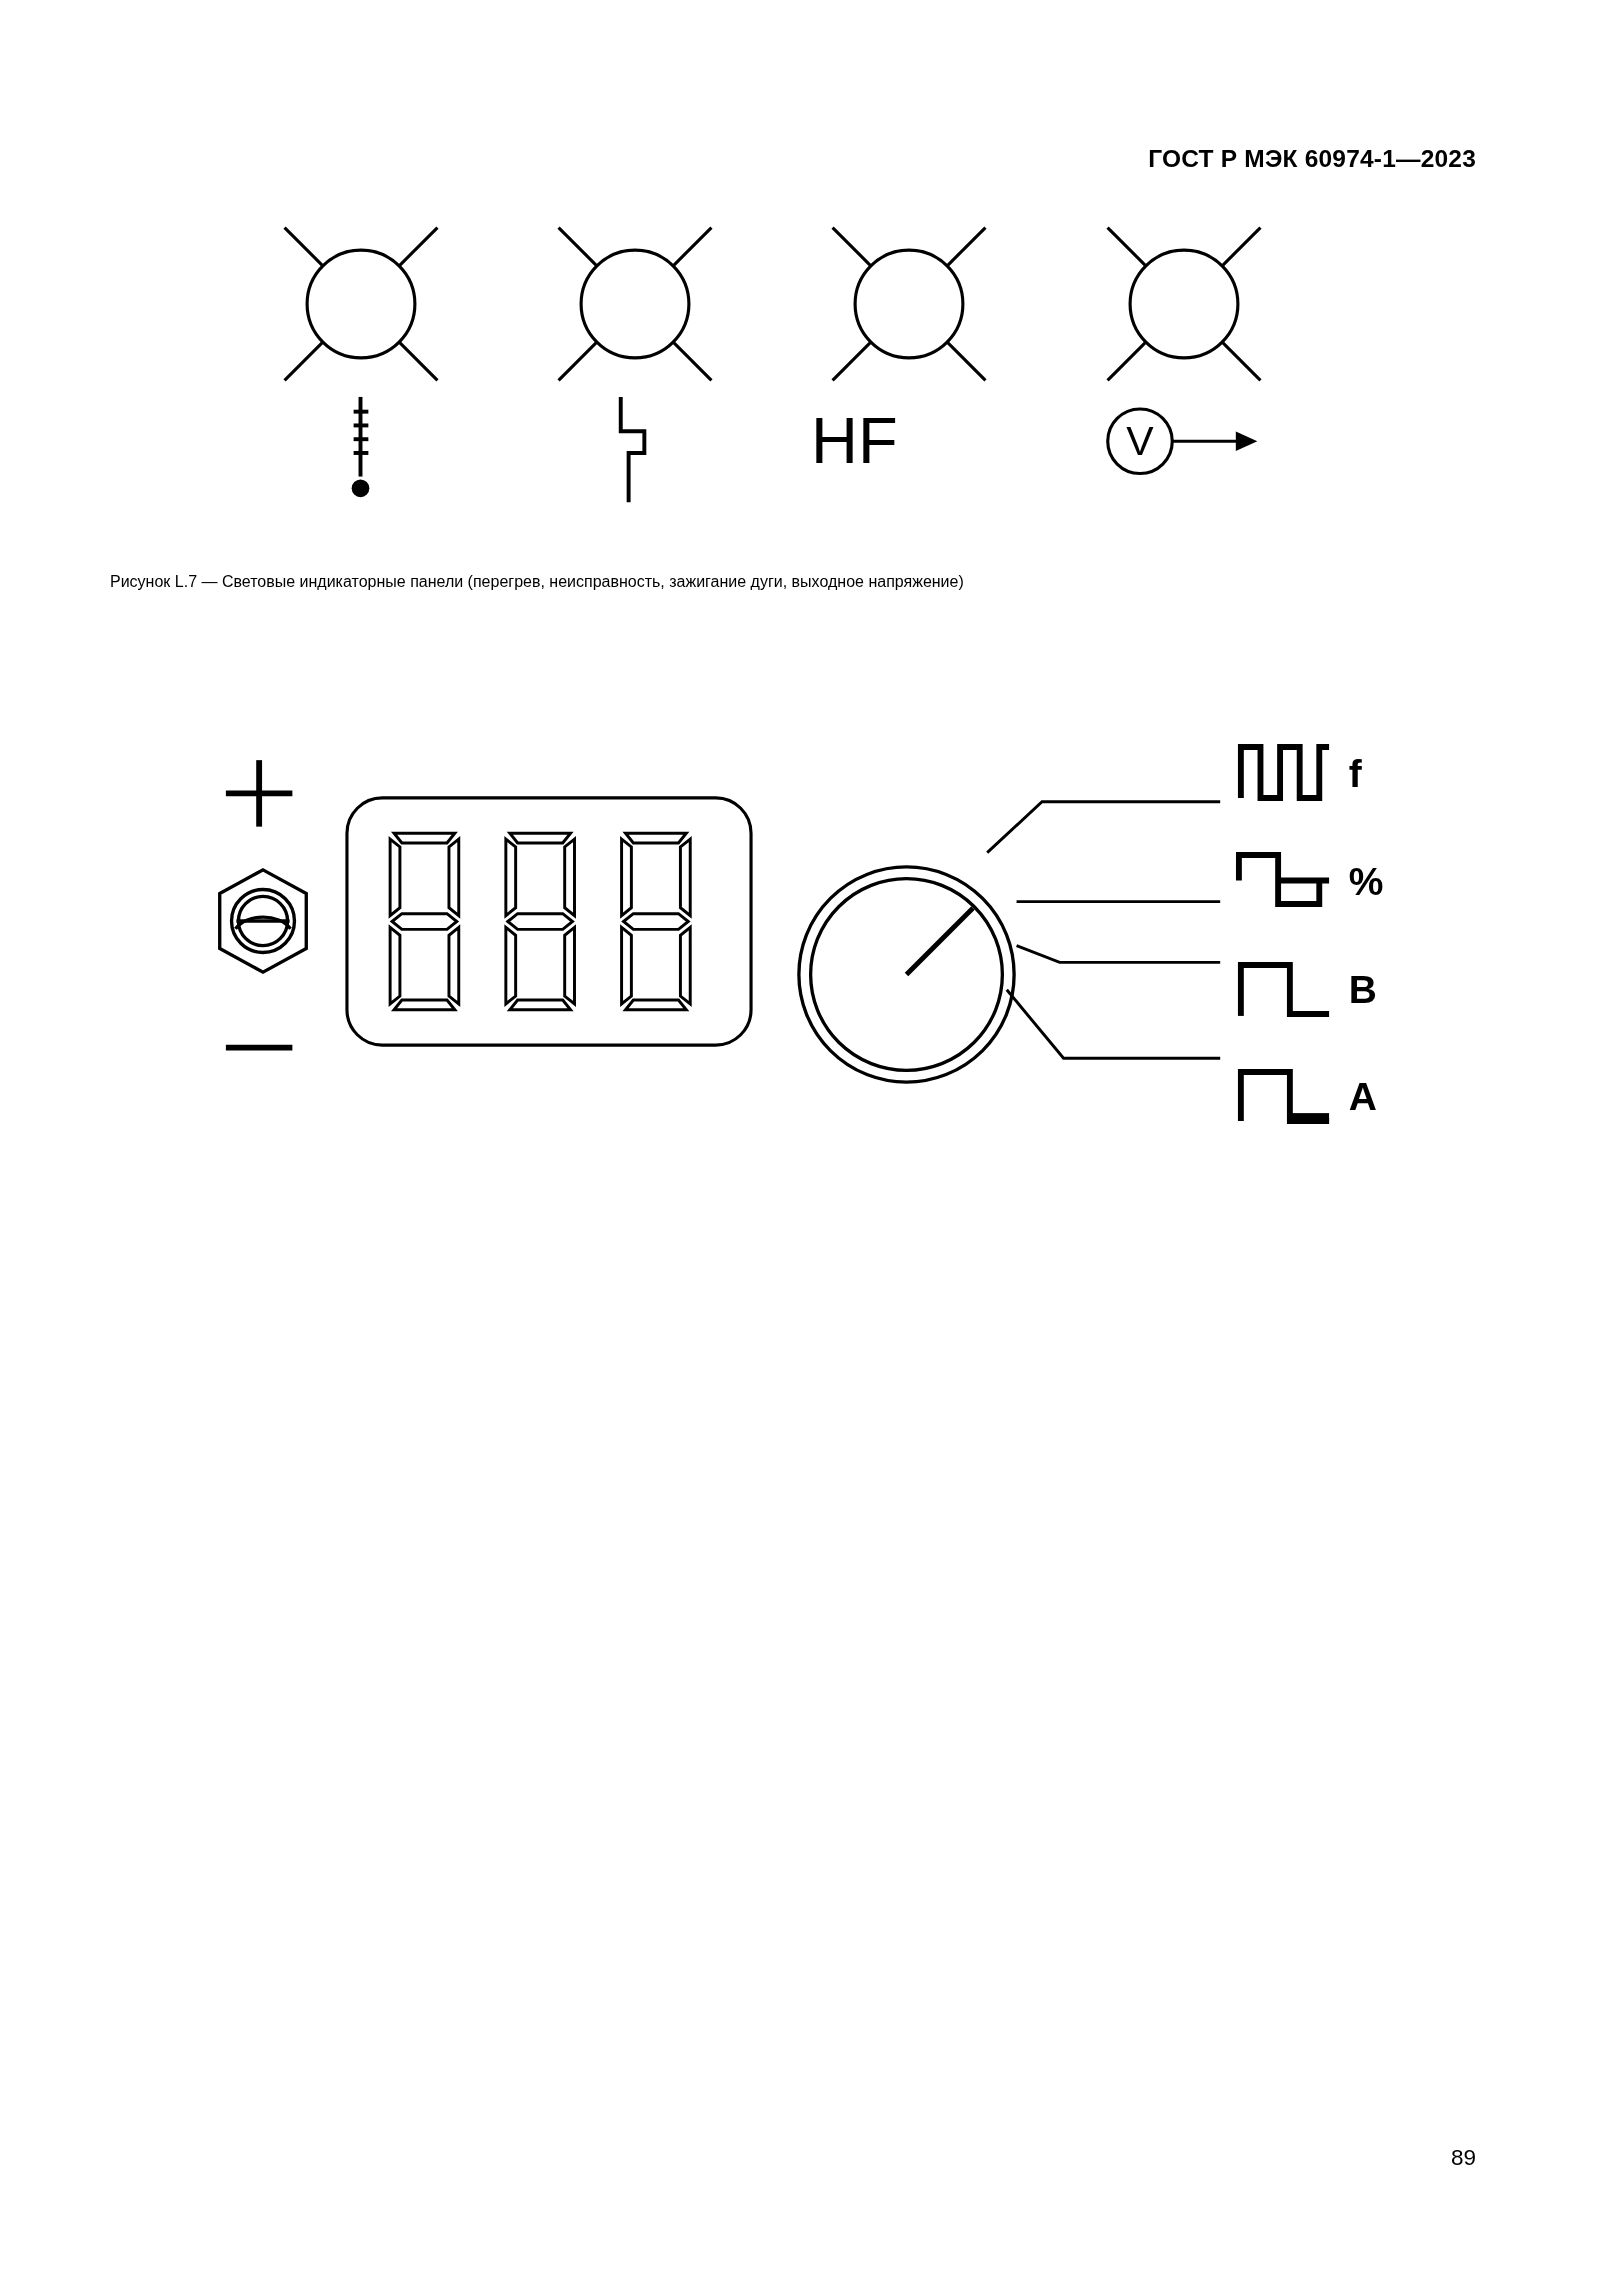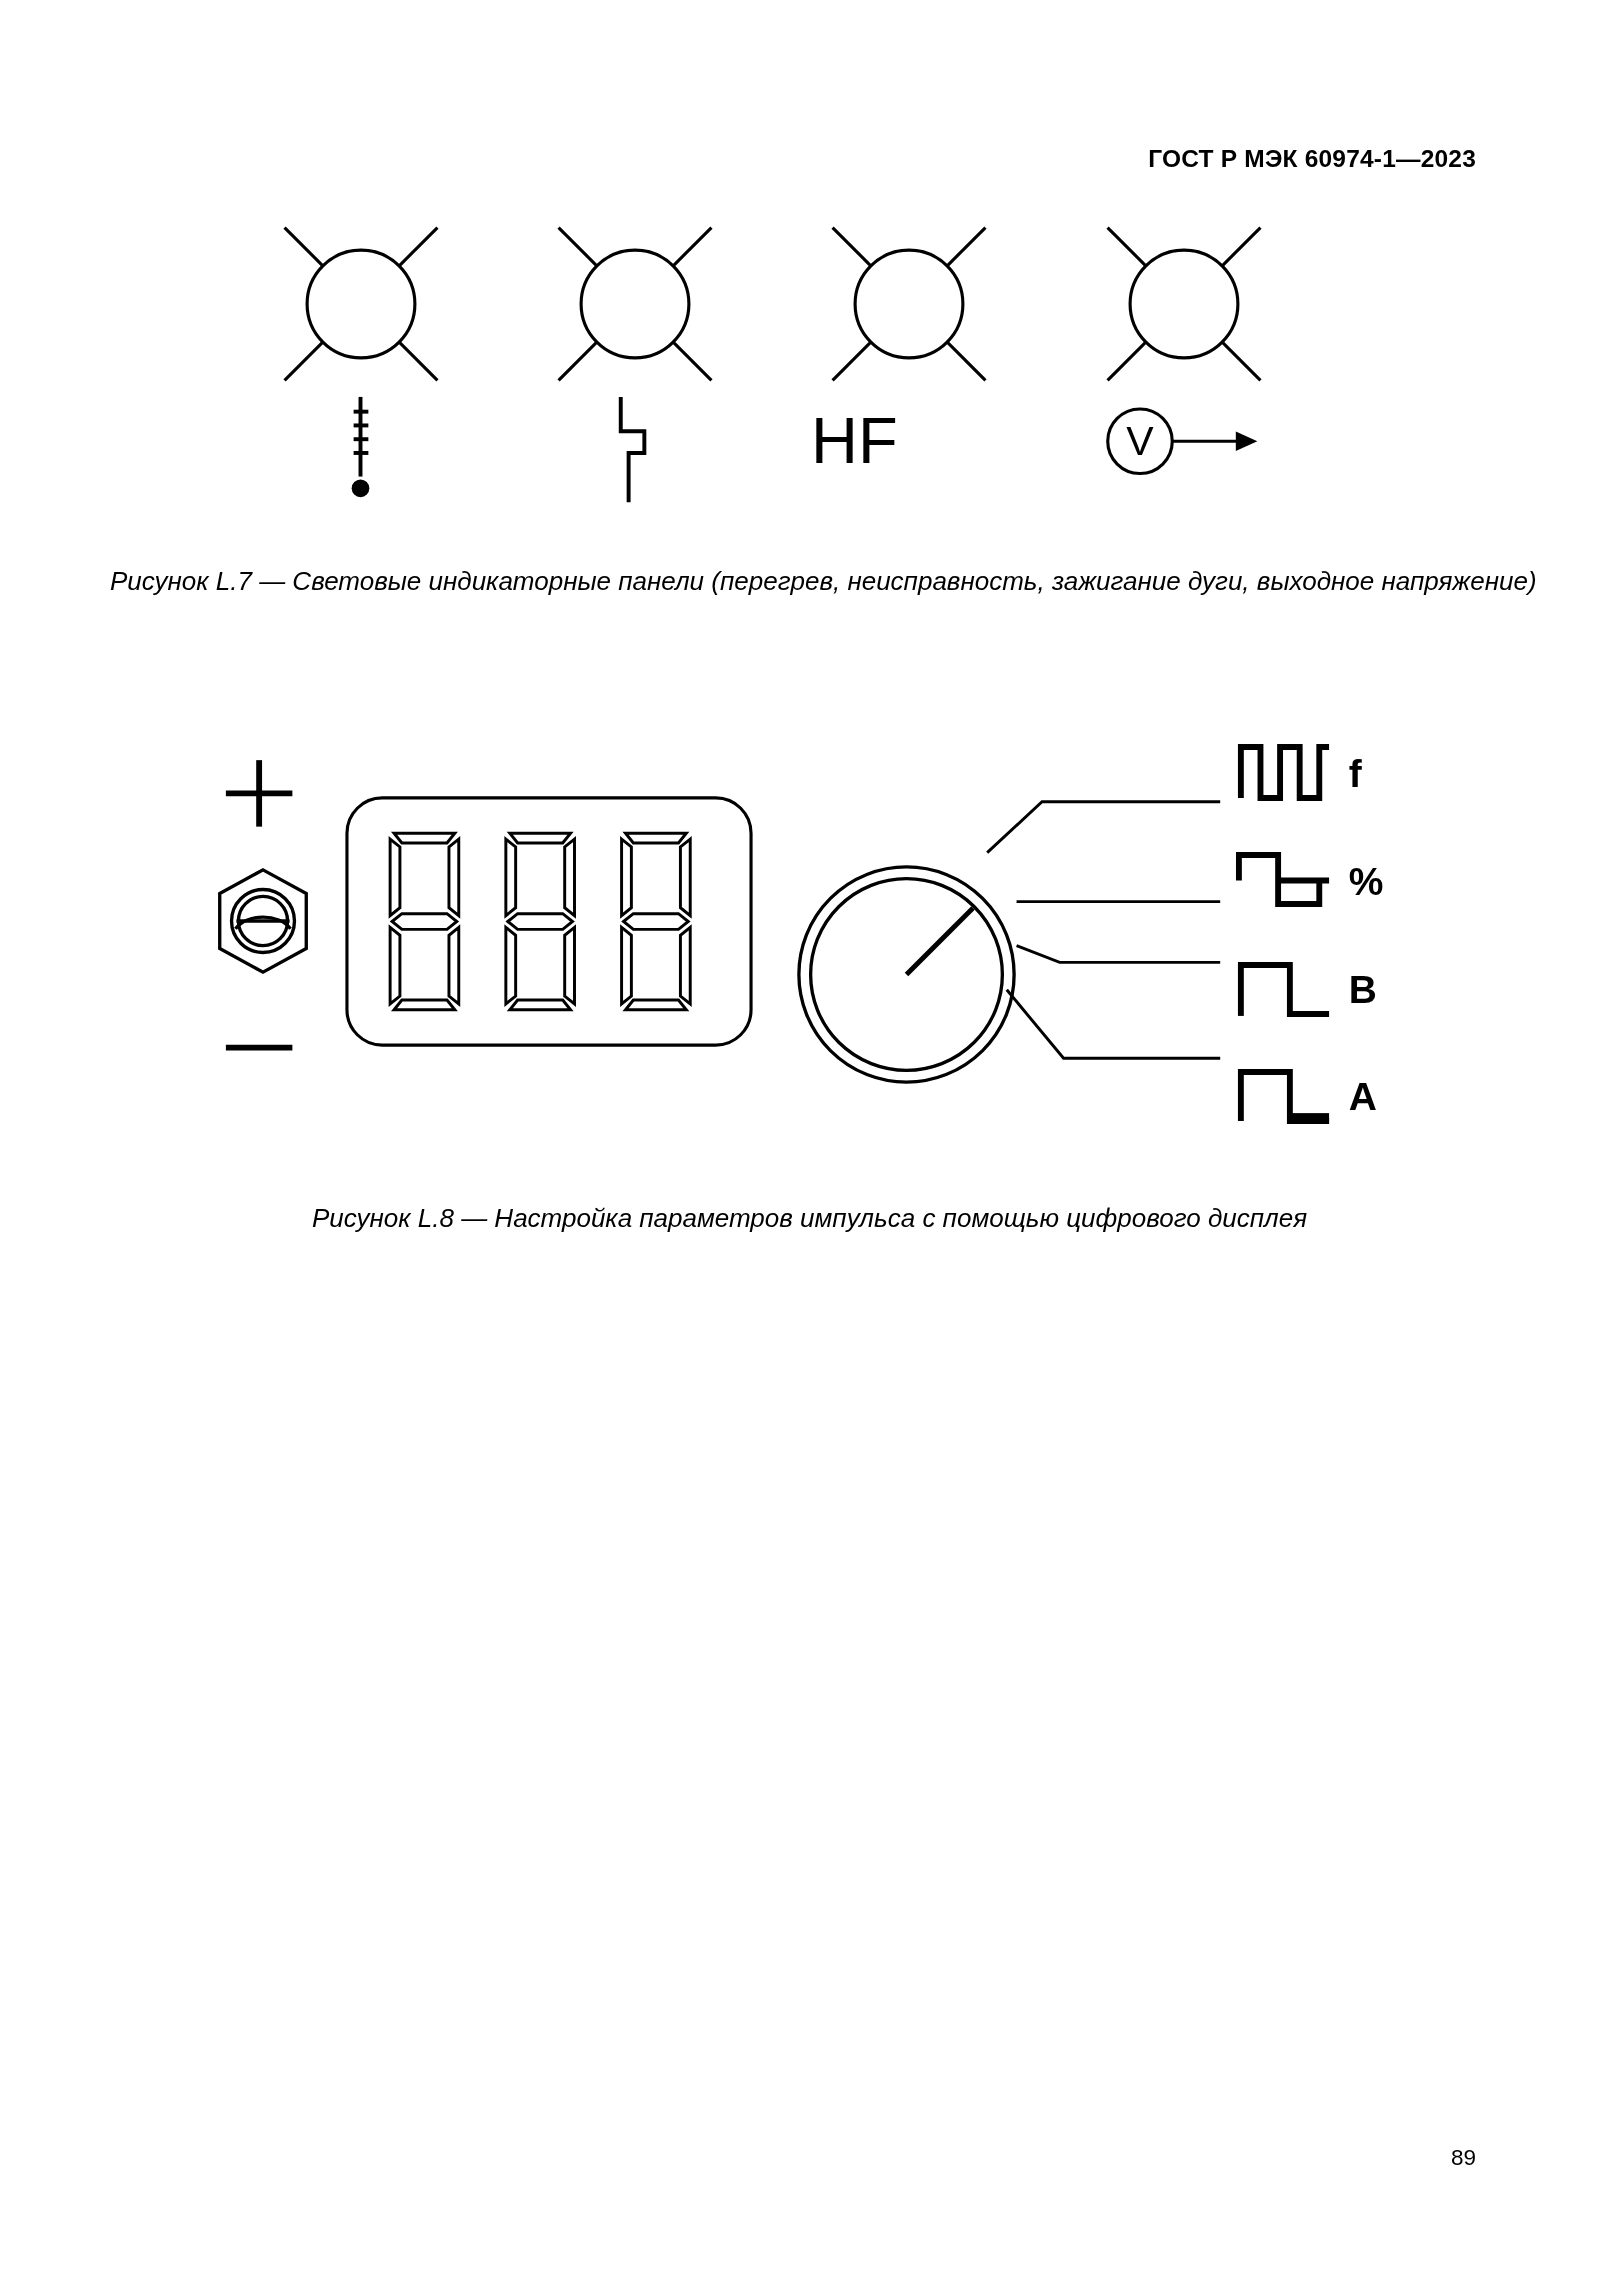--- a/index.html
+++ b/index.html
@@ -67,24 +67,23 @@
   .hf-text {
     font-size: 65px;
     font-weight: 400;
     text-align: left;
     line-height: 98px;
     font-family: "Liberation Sans", sans-serif;
   }
 
   .caption {
     position: absolute;
-    font-size: 26px;
+    font-size: 16px;
     line-height: 29px;
     white-space: nowrap;
-    font-style: italic;
   }
   .caption-l7 {
     top: 567px;
     left: 110px;
   }
   .caption-l8 {
     top: 1204px;
     left: 312px;
   }
 
@@ -325,18 +324,17 @@
             <polyline points="6,60 6,10 56,10 56,60 96,60"></polyline>
             <rect x="54" y="52" width="42" height="10" fill="#000" stroke="none"></rect>
           </svg>
         </span>
         <span class="wlabel">A</span>
       </div>
 
     </div>
   </div>
 
-  <div class="caption caption-l8">Рисунок L.8 — Настройка параметров импульса с помощью цифрового дисплея</div>
 
   <div class="page-number">89</div>
 
 </div>
 
 
 </body></html>

